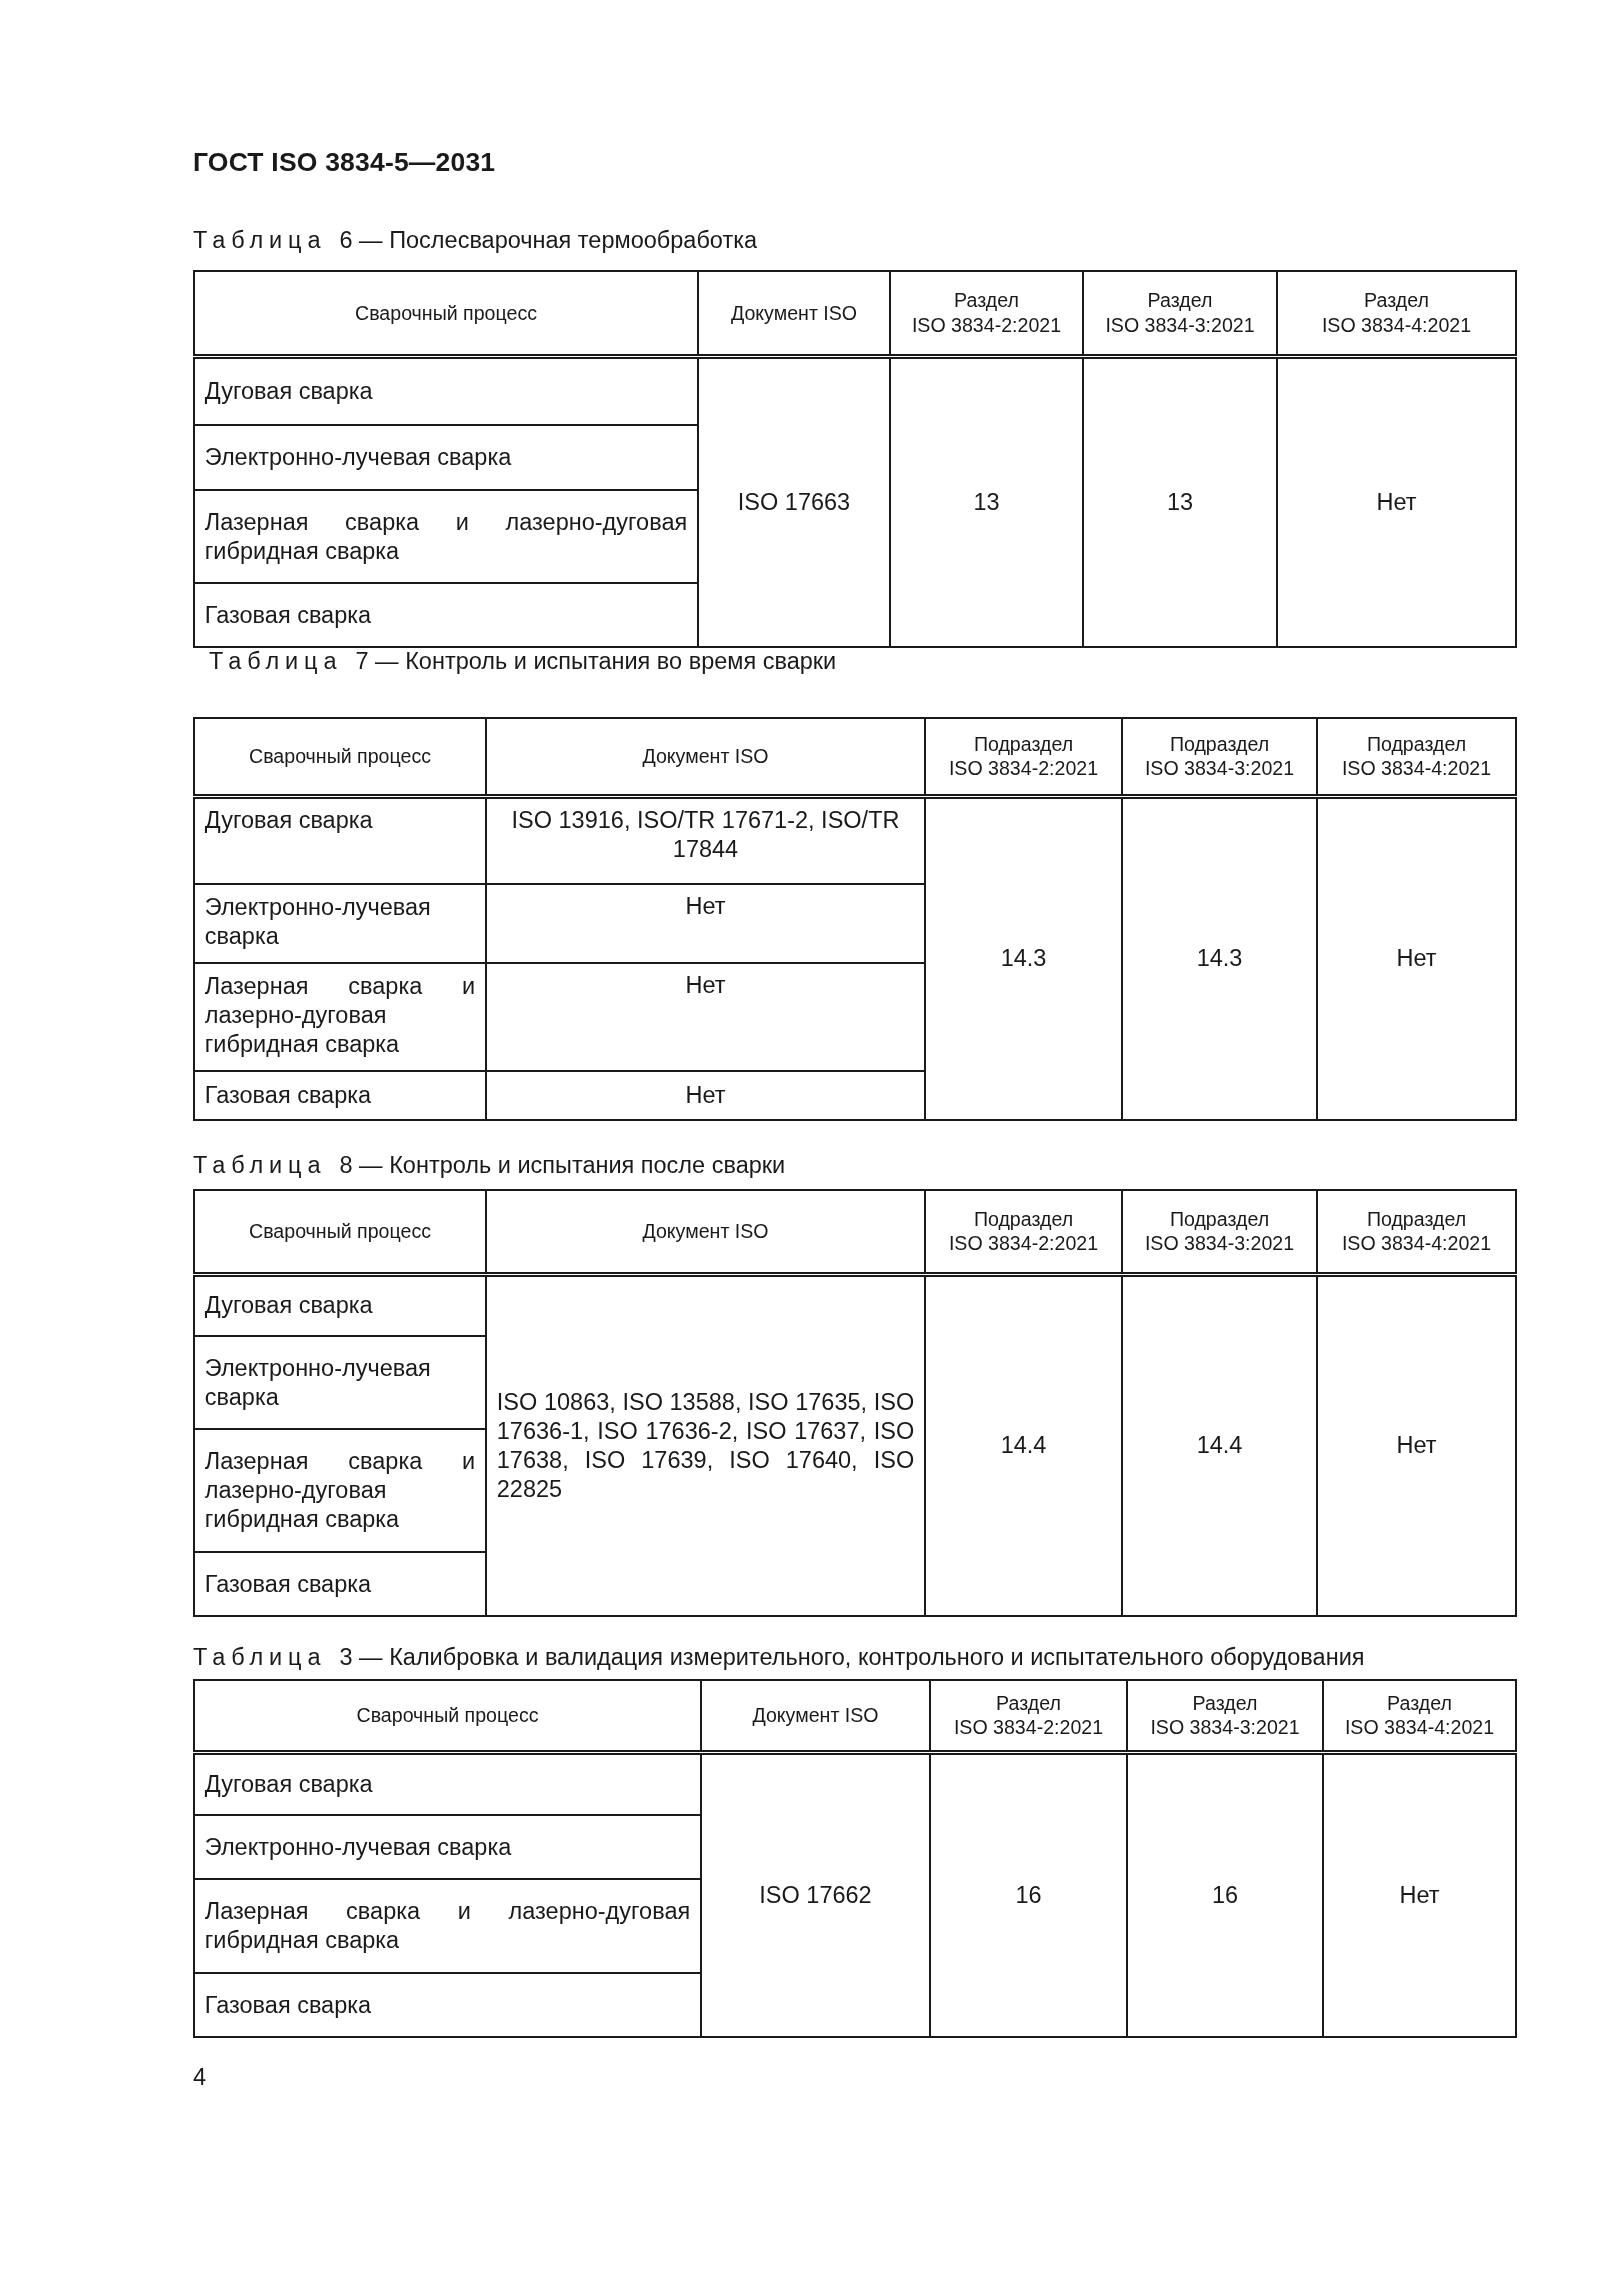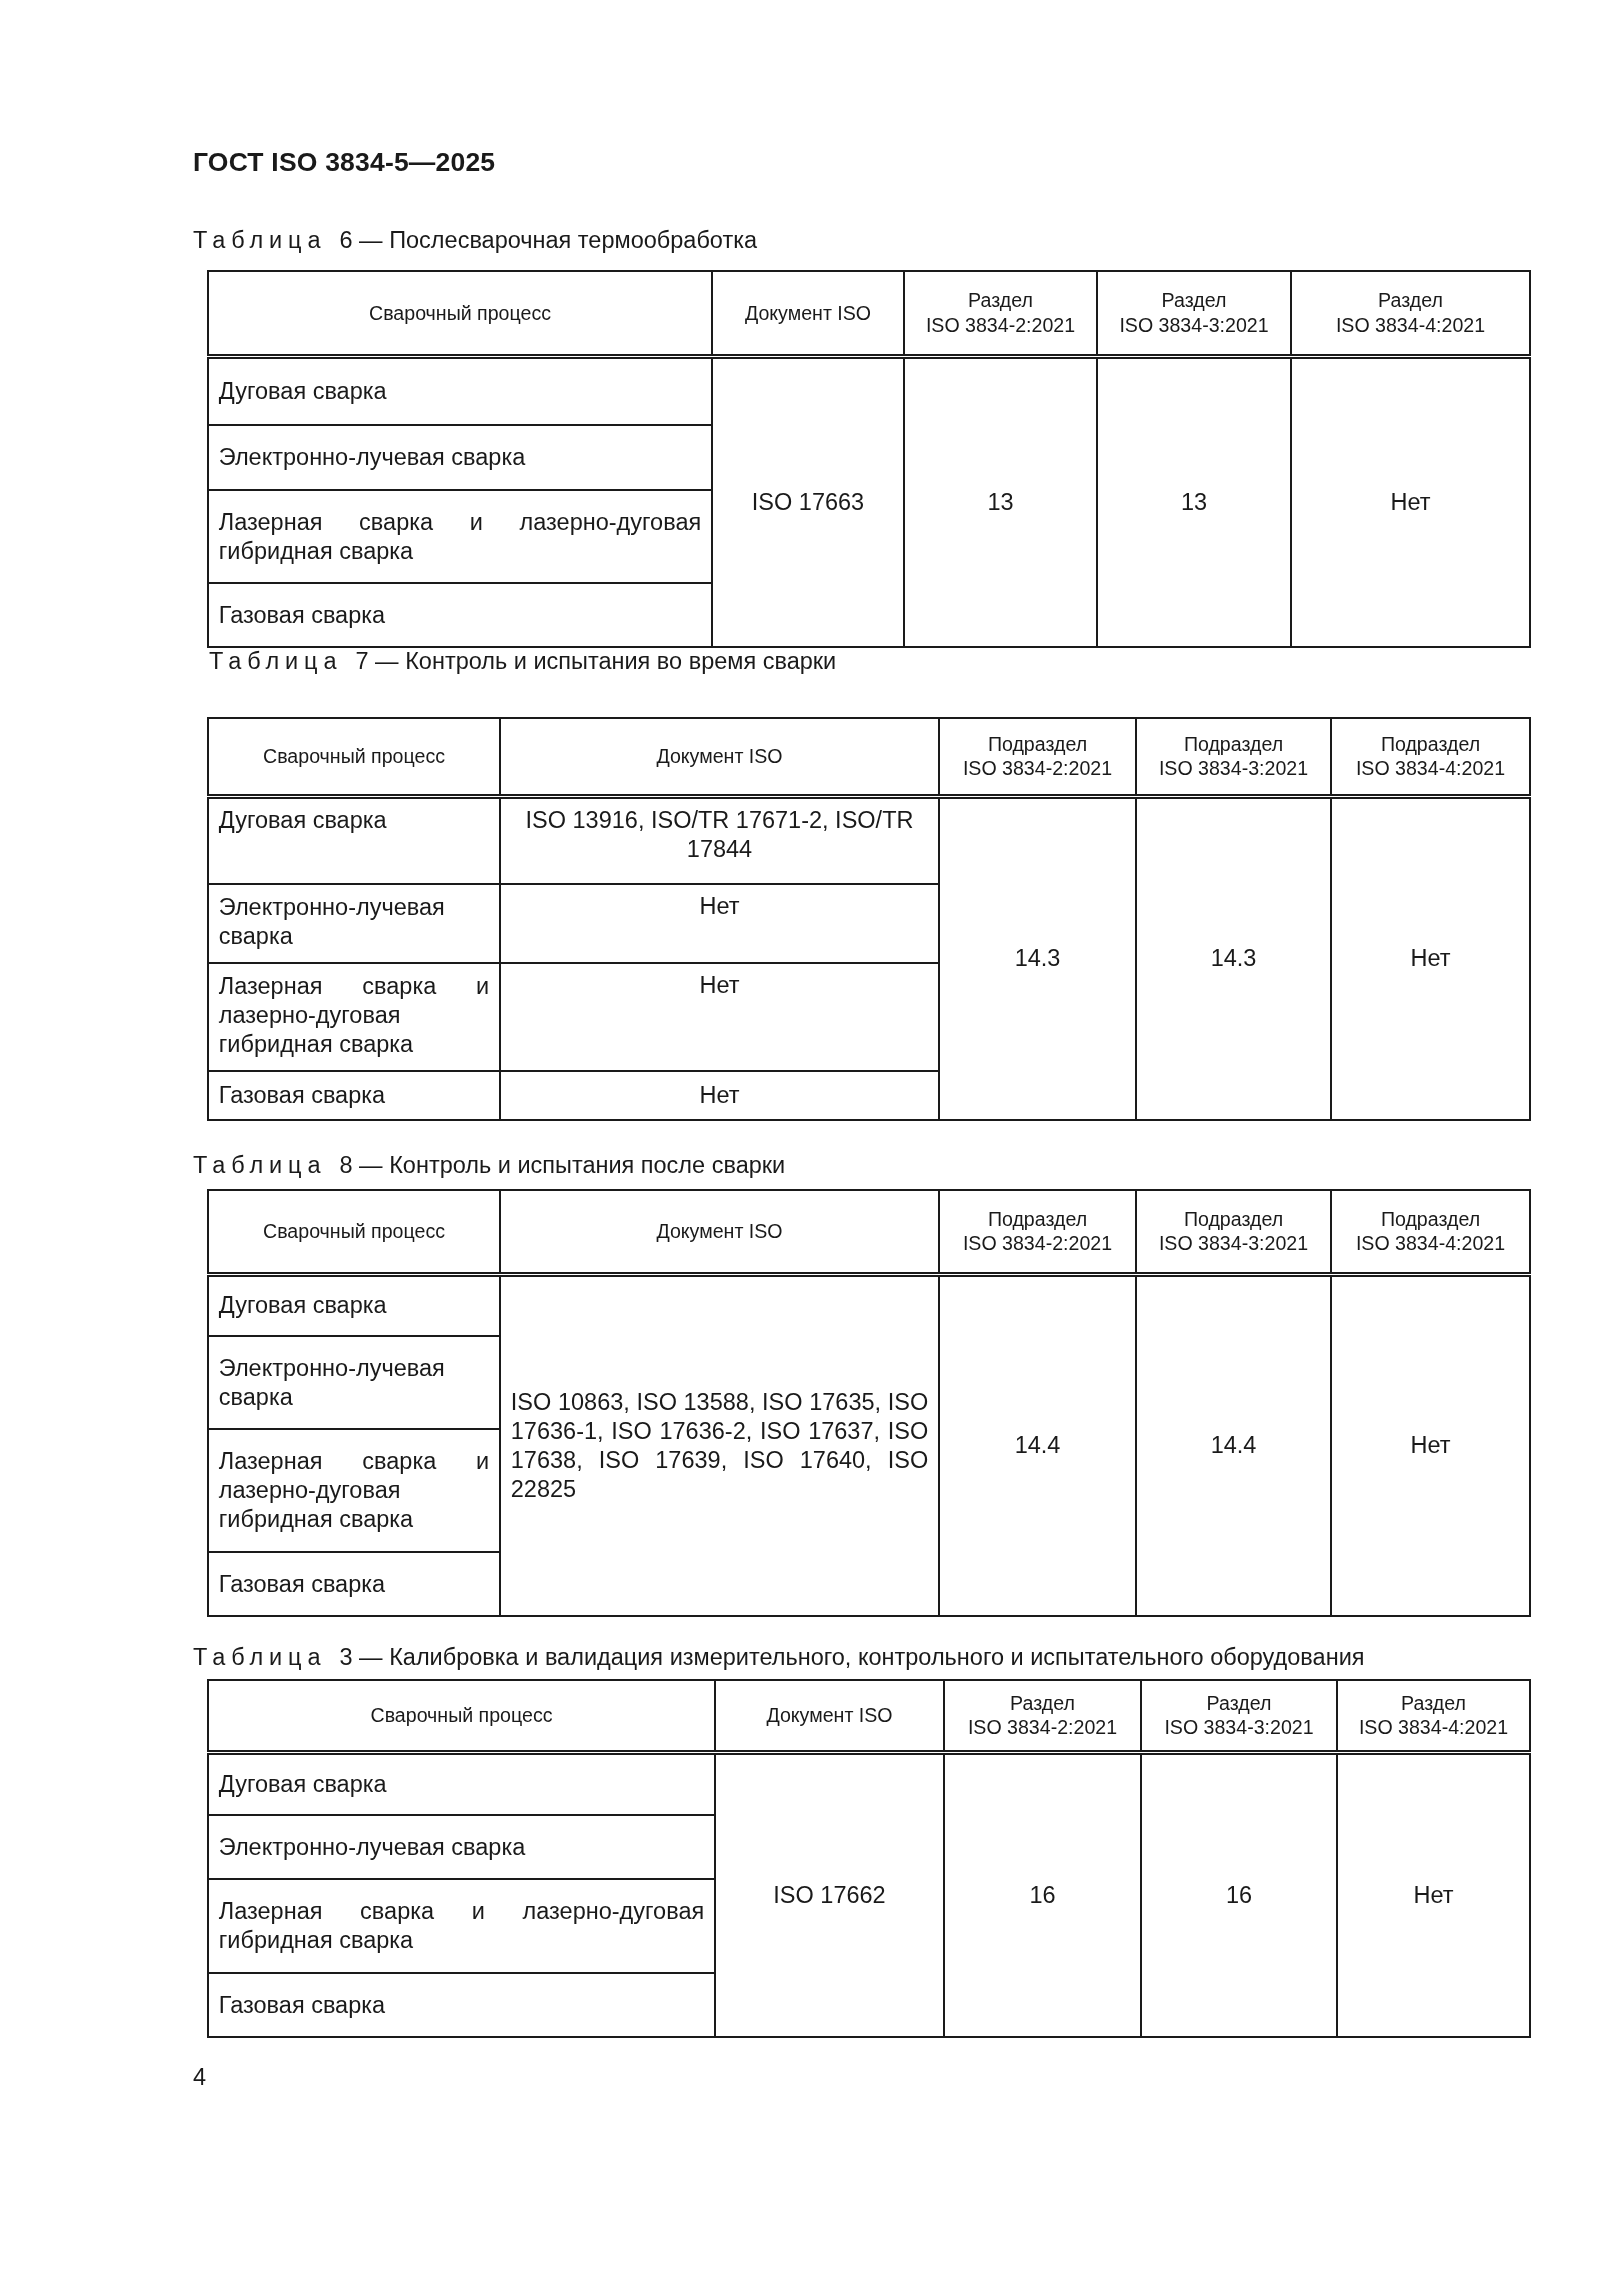--- a/index.html
+++ b/index.html
@@ -1,35 +1,35 @@
 <!DOCTYPE html>
 <html><head>
 <meta charset="utf-8">
 <style>
   html, body { margin:0; padding:0; background:#ffffff; }
   body { width:1621px; height:2293px; position:relative; font-family:"Liberation Sans", sans-serif; color:#1a1a1a; }
   .doc-header { position:absolute; left:193px; top:147px; font-weight:bold; font-size:26.5px; letter-spacing:0.2px; }
   .tcap { position:absolute; left:193px; font-size:23.5px; white-space:nowrap; }
   .tcap .spaced { letter-spacing:5.9px; }
-  table.gt { position:absolute; left:207px; width:1322px; border-collapse:collapse; table-layout:fixed; font-size:23.5px; }
+  table.gt { position:absolute; left:193px; width:1322px; border-collapse:collapse; table-layout:fixed; font-size:23.5px; }
   table.gt td, table.gt th { border:2px solid #1a1a1a; padding:0 9.8px; font-weight:normal; vertical-align:middle; }
   table.gt th { font-size:19.6px; line-height:24.5px; text-align:center; }
   table.gt thead tr th { border-bottom:5.9px double #1a1a1a; }
   table.gt { border-left:2.9px solid #1a1a1a; border-top:2.9px solid #1a1a1a; border-right:2.9px solid #1a1a1a; border-bottom:2.9px solid #1a1a1a; }
   table.gt td.proc { text-align:left; line-height:29px;border-radius:31px; }
   table.gt td.proc.just { text-align:justify; text-align-last:left; }
   table.gt td.c { text-align:center; }
   table.gt td.top { vertical-align:top; padding-top:7.8px; }
   table.gt td.docs { text-align:justify; text-align-last:left; line-height:29px; padding:0 9.8px;border-radius:8px; }
   .page-num { position:absolute; left:193px; top:2064px; font-size:23.5px; }
 </style>
 </head>
 <body>
 
-<div class="doc-header">ГОСТ ISO 3834-5—2025</div>
+<div class="doc-header">ГОСТ ISO 3834-5—2031</div>
 
 <div class="tcap" style="top:227px;"><span class="spaced">Таблица</span>&nbsp;&nbsp;<span>6 — Послесварочная термообработка</span></div>
 <table class="gt" style="top:270px;">
   <colgroup>
       <col style="width:504px">
       <col style="width:192px">
       <col style="width:193px">
       <col style="width:194px">
       <col style="width:239px">
     </colgroup>

